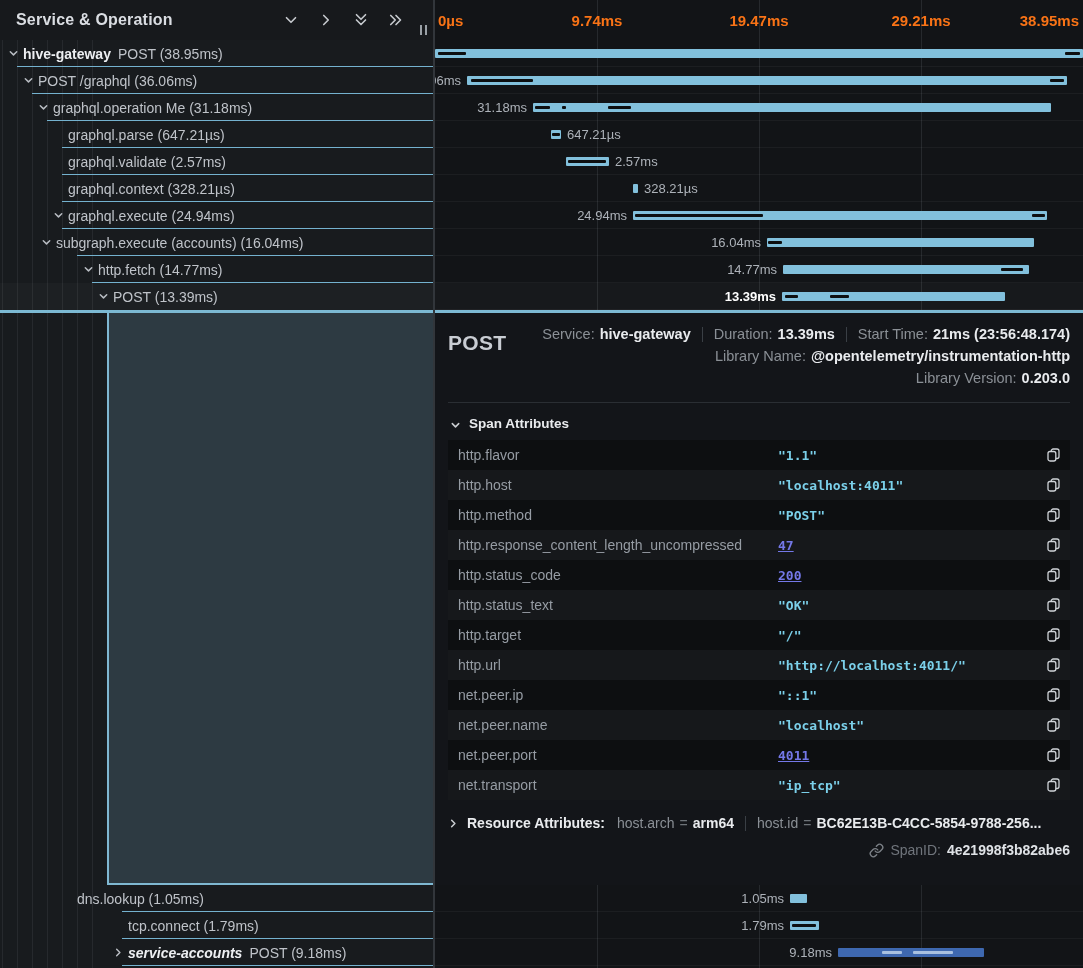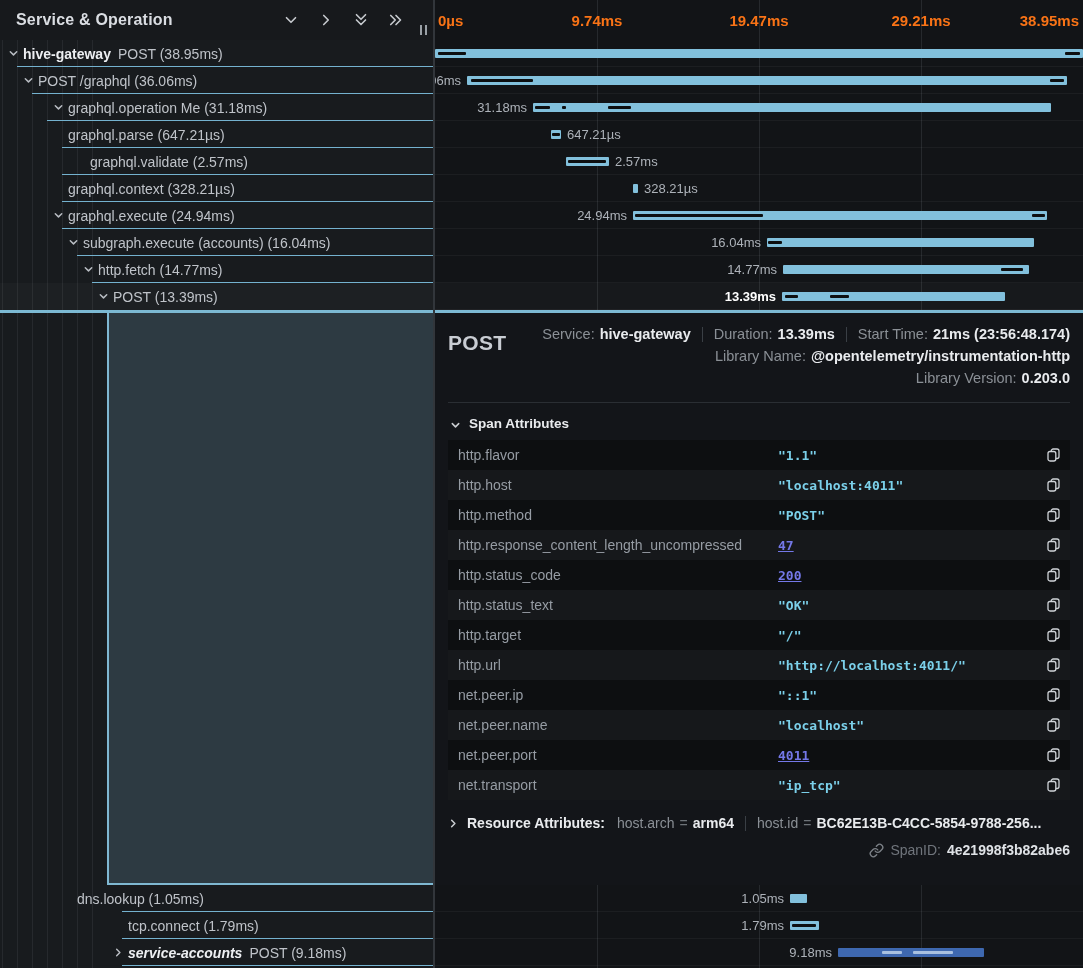--- a/index.html
+++ b/index.html
@@ -170,21 +170,21 @@
           <div class="row-right">
             <div class="bar" style="left: 32px; width: 600px;">
               <i class="dash" style="left: 4px; width: 62px;"></i>
               <i class="dash" style="left: 583px; width: 14px;"></i>
             </div>
             <span class="bar-label" style="right: 622px;">36.06ms</span>
           </div>
         </div>
         <div class="row">
           <div class="row-left">
-            <span class="twrap" style="padding-left: 53px;">
+            <span class="twrap" style="padding-left: 38px;">
               <span class="tog">
                 <svg width="11" height="11" viewBox="0 0 12 12" fill="none" stroke="#b9bdc3" stroke-width="1.6" stroke-linecap="round" stroke-linejoin="round">
                   <polyline points="2.5,4 6,7.5 9.5,4"></polyline>
                 </svg>
               </span>
               <span class="op">graphql.operation Me (31.18ms)</span>
             </span>
             <span class="bline" style="left: 47px;"></span>
           </div>
           <div class="row-right">
@@ -206,21 +206,21 @@
           </div>
           <div class="row-right">
             <div class="bar" style="left: 116px; width: 10px;">
               <i class="dash" style="left: 1px; width: 8px;"></i>
             </div>
             <span class="bar-label" style="left: 132px;">647.21µs</span>
           </div>
         </div>
         <div class="row">
           <div class="row-left">
-            <span class="twrap" style="padding-left: 75px;">
+            <span class="twrap" style="padding-left: 53px;">
               <span class="tog"></span>
               <span class="op">graphql.validate (2.57ms)</span>
             </span>
             <span class="bline" style="left: 62px;"></span>
           </div>
           <div class="row-right">
             <div class="bar" style="left: 131px; width: 43px;">
               <i class="dash" style="left: 2px; width: 38px;"></i>
             </div>
             <span class="bar-label" style="left: 180px;">2.57ms</span>
@@ -254,21 +254,21 @@
           <div class="row-right">
             <div class="bar" style="left: 198px; width: 414px;">
               <i class="dash" style="left: 2px; width: 128px;"></i>
               <i class="dash" style="left: 399px; width: 13px;"></i>
             </div>
             <span class="bar-label" style="right: 456px;">24.94ms</span>
           </div>
         </div>
         <div class="row">
           <div class="row-left">
-            <span class="twrap" style="padding-left: 68px;">
+            <span class="twrap" style="padding-left: 41px;">
               <span class="tog">
                 <svg width="11" height="11" viewBox="0 0 12 12" fill="none" stroke="#b9bdc3" stroke-width="1.6" stroke-linecap="round" stroke-linejoin="round">
                   <polyline points="2.5,4 6,7.5 9.5,4"></polyline>
                 </svg>
               </span>
               <span class="op">subgraph.execute (accounts) (16.04ms)</span>
             </span>
             <span class="bline" style="left: 77px;"></span>
           </div>
           <div class="row-right">

